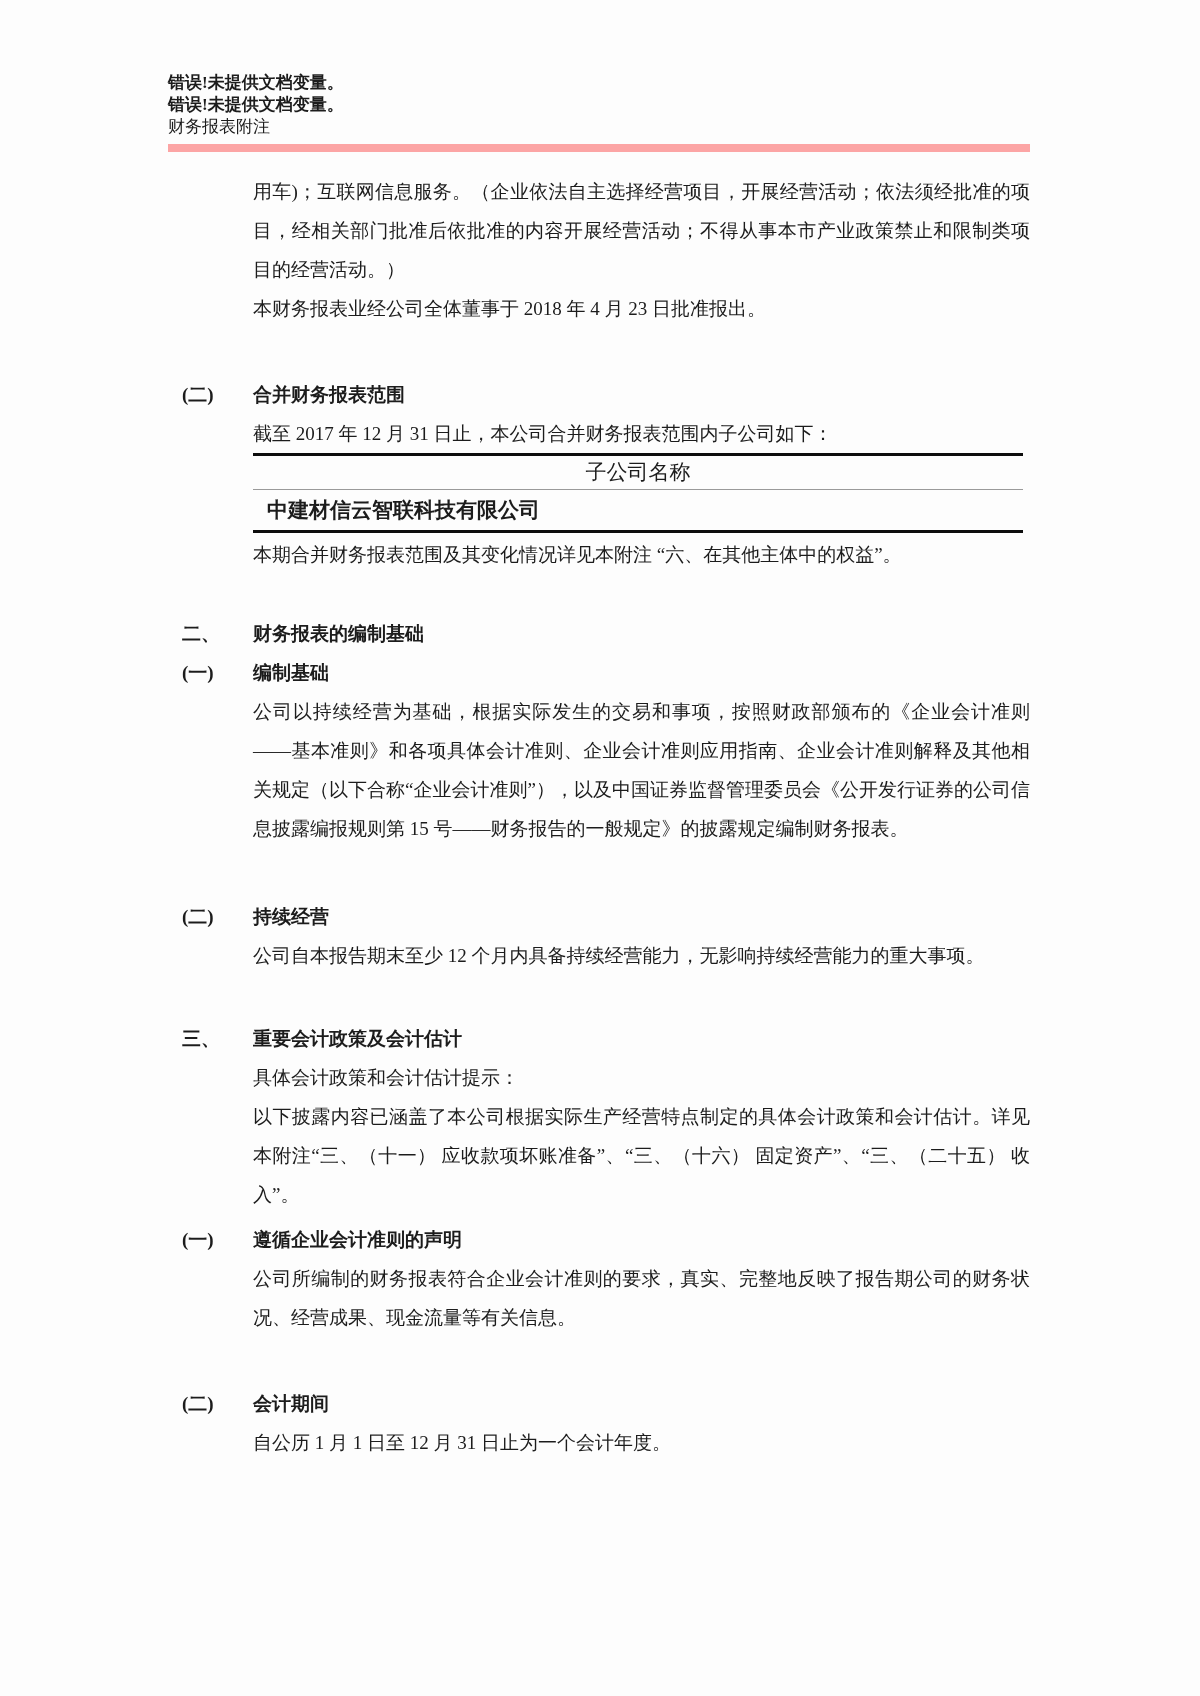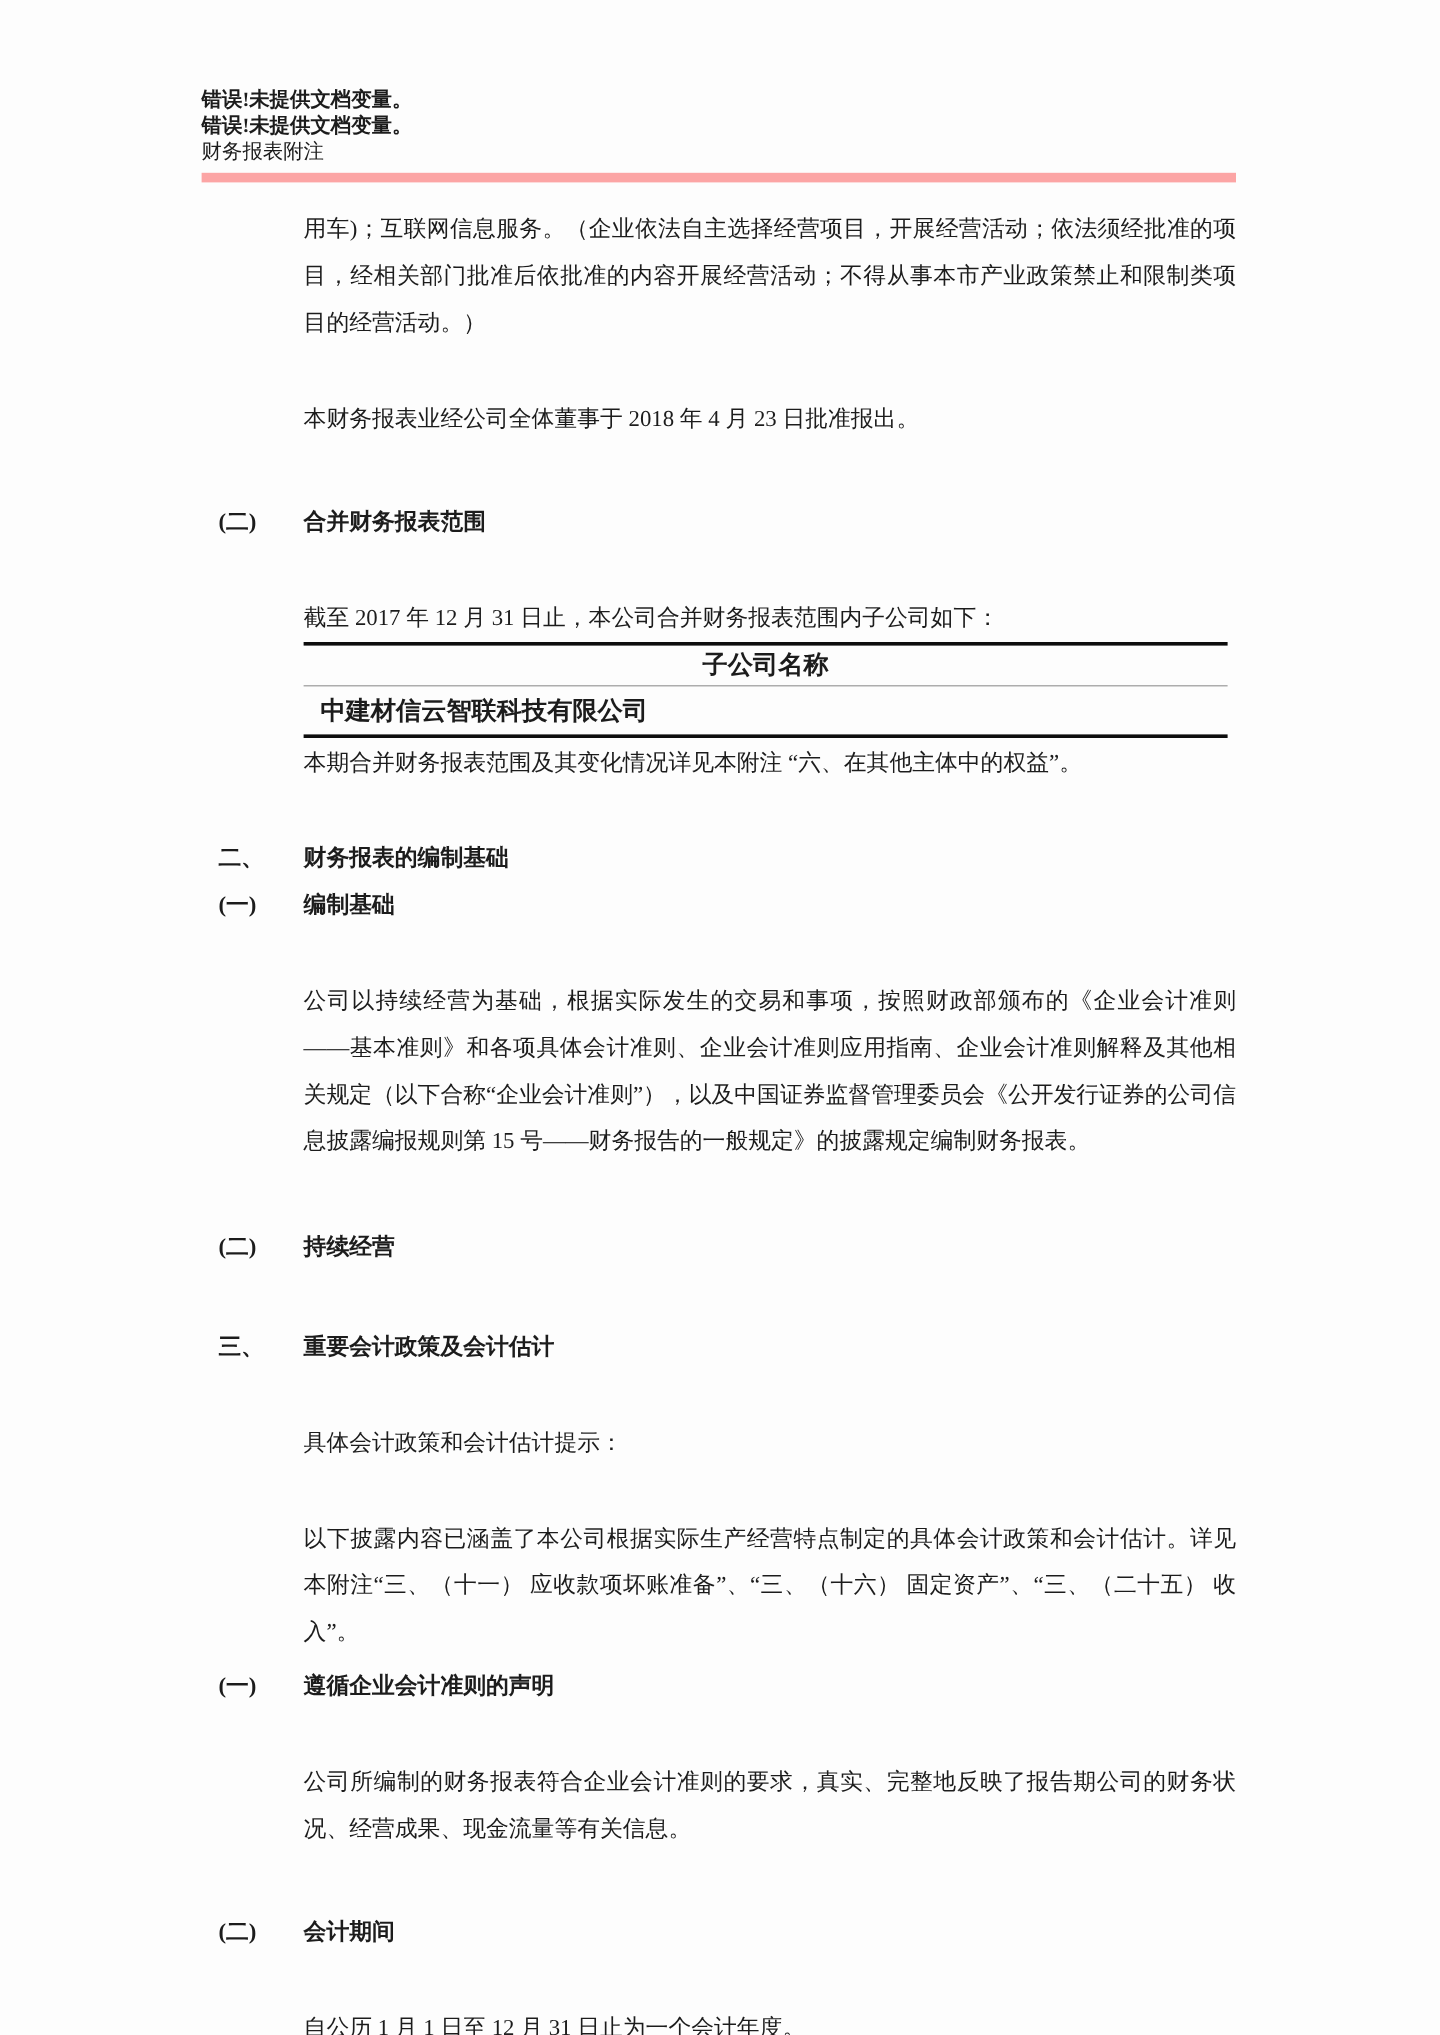--- a/index.html
+++ b/index.html
@@ -35,21 +35,20 @@
   
   .block {
     font-size: 19px;
     line-height: 39px;
     margin: 0;
   }
   .para {
     padding-left: 85px;
     text-align: justify;
     text-align-last: left;
-    margin-top: 41px;
   }
   .heading {
     position: relative;
     padding-left: 85px;
     font-weight: 700;
   }
   .heading .label {
     position: absolute;
     left: 14px;
     top: 0;
@@ -67,21 +66,20 @@
     width: 770px;
     border-top: 3px solid #0d0d0d;
     border-bottom: 3px solid #0d0d0d;
     font-size: 21px;
   }
   .t-header {
     height: 33px;
     line-height: 33px;
     text-align: center;
     border-bottom: 1px solid #9a9a9a;
-    font-weight: bold;
   }
   .t-row {
     height: 40px;
     line-height: 40px;
     padding-left: 14px;
     text-align: left;
     font-weight: bold;
   }
 </style>
 </head>
@@ -120,20 +118,21 @@
     <div class="block heading">
       <span class="label">(一)</span>
       <span>编制基础</span>
     </div>
     <p class="block para">公司以持续经营为基础，根据实际发生的交易和事项，按照财政部颁布的《企业会计准则——基本准则》和各项具体会计准则、企业会计准则应用指南、企业会计准则解释及其他相关规定（以下合称“企业会计准则”），以及中国证券监督管理委员会《公开发行证券的公司信息披露编报规则第 15 号——财务报告的一般规定》的披露规定编制财务报表。</p>
 
     <div class="block heading mt49">
       <span class="label">(二)</span>
       <span>持续经营</span>
     </div>
+    <p class="block para">公司自本报告期末至少 12 个月内具备持续经营能力，无影响持续经营能力的重大事项。</p>
 
     <div class="block heading mt44">
       <span class="label">三、</span>
       <span>重要会计政策及会计估计</span>
     </div>
     <p class="block para">具体会计政策和会计估计提示：</p>
     <p class="block para">以下披露内容已涵盖了本公司根据实际生产经营特点制定的具体会计政策和会计估计。详见本附注“三、（十一） 应收款项坏账准备”、“三、（十六） 固定资产”、“三、（二十五） 收入”。</p>
 
     <div class="block heading mt6">
       <span class="label">(一)</span>

